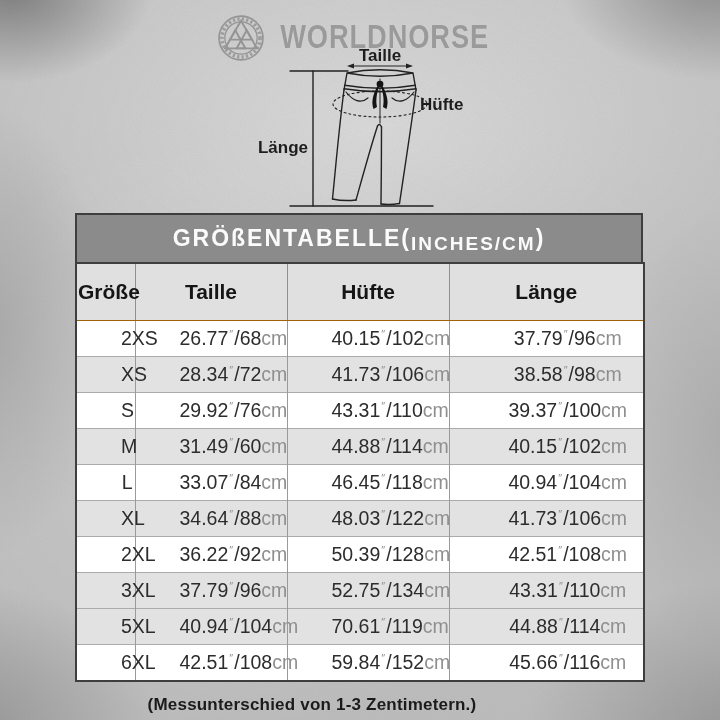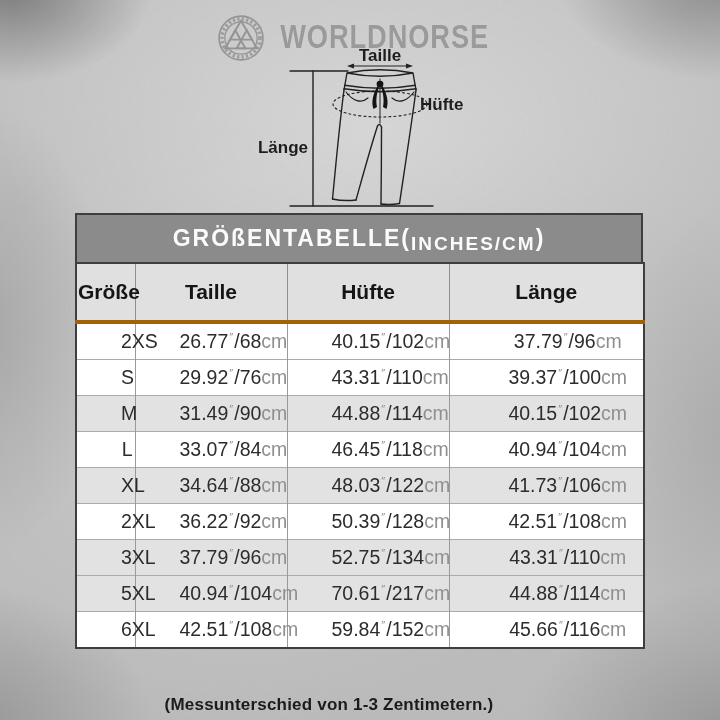--- a/index.html
+++ b/index.html
@@ -38,32 +38,32 @@
   .table-title{box-sizing:border-box;height:49px;background:#8b8b8b;border:2px solid #3e3e3e;border-bottom:none;
     display:flex;align-items:center;justify-content:center;color:#fbfbfb;}
   .table-title .t-main{font-weight:700;font-size:23px;letter-spacing:2px;}
   .table-title .t-unit{font-weight:700;font-size:19px;letter-spacing:2px;padding-top:3px;margin-top:8px;}
   table.sizes{border-collapse:collapse;table-layout:fixed;width:568px;border:2px solid #3e3e3e;background:#fff;}
   table.sizes col.c-size{width:59px;}
   table.sizes col.c-taille{width:152px;}
   table.sizes col.c-huefte{width:162px;}
   table.sizes col.c-laenge{width:195px;}
   table.sizes th{height:54px;background:#e0e0e0;font-weight:700;font-size:21px;color:#151515;
-    border-left:1px solid #8f8f8f;border-bottom:4px solid #a16207;}
+    border-left:1px solid #8f8f8f;border-bottom:1px solid #a16207;}
   table.sizes th:first-child{border-left:none;}
   table.sizes td{height:33px;text-align:center;font-size:19.5px;color:#2c2c2c;
     border-left:1px solid #9a9a9a;border-top:1px solid #aaaaaa;white-space:nowrap;padding-left:44px;}
   table.sizes td:first-child{border-left:none;}
   table.sizes tr:first-child td{border-top:none;}
   table.sizes tr.alt td{background:#e2e2e2;}
   td.size{font-size:20px;color:#1e1e1e;}
   .mark{font-size:11px;color:#8f8f8f;vertical-align:7px;padding:0 1px;}
   .unit{color:#8f8f8f;}
 
-  .footnote{position:absolute;left:75px;top:695px;width:508px;text-align:center;
+  .footnote{position:absolute;left:58px;top:695px;width:508px;text-align:center;
     font-weight:700;font-size:17px;color:#1b1b1b;letter-spacing:.2px;}
 </style>
 </head>
 <body>
 
 <div class="page">
 
   <svg class="noise" width="720" height="720" aria-hidden="true">
     <filter id="grain">
       <feTurbulence type="fractalNoise" baseFrequency="0.82" numOctaves="2" seed="11"></feTurbulence>
@@ -154,29 +154,35 @@
           <th>Länge</th>
         </tr>
       </thead>
       <tbody>
           <tr>
             <td class="size">2XS</td>
             <td class="val"><span class="num">26.77</span><span class="mark">″</span><span class="num">/68</span><span class="unit">cm</span></td>
             <td class="val"><span class="num">40.15</span><span class="mark">″</span><span class="num">/102</span><span class="unit">cm</span></td>
             <td class="val"><span class="num">37.79</span><span class="mark">″</span><span class="num">/96</span><span class="unit">cm</span></td>
           </tr>
+          <tr class="alt">
+            <td class="size">XS</td>
+            <td class="val"><span class="num">28.34</span><span class="mark">″</span><span class="num">/72</span><span class="unit">cm</span></td>
+            <td class="val"><span class="num">41.73</span><span class="mark">″</span><span class="num">/106</span><span class="unit">cm</span></td>
+            <td class="val"><span class="num">38.58</span><span class="mark">″</span><span class="num">/98</span><span class="unit">cm</span></td>
+          </tr>
           <tr>
             <td class="size">S</td>
             <td class="val"><span class="num">29.92</span><span class="mark">″</span><span class="num">/76</span><span class="unit">cm</span></td>
             <td class="val"><span class="num">43.31</span><span class="mark">″</span><span class="num">/110</span><span class="unit">cm</span></td>
             <td class="val"><span class="num">39.37</span><span class="mark">″</span><span class="num">/100</span><span class="unit">cm</span></td>
           </tr>
           <tr class="alt">
             <td class="size">M</td>
-            <td class="val"><span class="num">31.49</span><span class="mark">″</span><span class="num">/90</span><span class="unit">cm</span></td>
+            <td class="val"><span class="num">31.49</span><span class="mark">″</span><span class="num">/60</span><span class="unit">cm</span></td>
             <td class="val"><span class="num">44.88</span><span class="mark">″</span><span class="num">/114</span><span class="unit">cm</span></td>
             <td class="val"><span class="num">40.15</span><span class="mark">″</span><span class="num">/102</span><span class="unit">cm</span></td>
           </tr>
           <tr>
             <td class="size">L</td>
             <td class="val"><span class="num">33.07</span><span class="mark">″</span><span class="num">/84</span><span class="unit">cm</span></td>
             <td class="val"><span class="num">46.45</span><span class="mark">″</span><span class="num">/118</span><span class="unit">cm</span></td>
             <td class="val"><span class="num">40.94</span><span class="mark">″</span><span class="num">/104</span><span class="unit">cm</span></td>
           </tr>
           <tr class="alt">
@@ -193,21 +199,21 @@
           </tr>
           <tr class="alt">
             <td class="size">3XL</td>
             <td class="val"><span class="num">37.79</span><span class="mark">″</span><span class="num">/96</span><span class="unit">cm</span></td>
             <td class="val"><span class="num">52.75</span><span class="mark">″</span><span class="num">/134</span><span class="unit">cm</span></td>
             <td class="val"><span class="num">43.31</span><span class="mark">″</span><span class="num">/110</span><span class="unit">cm</span></td>
           </tr>
           <tr class="alt">
             <td class="size">5XL</td>
             <td class="val"><span class="num">40.94</span><span class="mark">″</span><span class="num">/104</span><span class="unit">cm</span></td>
-            <td class="val"><span class="num">70.61</span><span class="mark">″</span><span class="num">/217</span><span class="unit">cm</span></td>
+            <td class="val"><span class="num">70.61</span><span class="mark">″</span><span class="num">/119</span><span class="unit">cm</span></td>
             <td class="val"><span class="num">44.88</span><span class="mark">″</span><span class="num">/114</span><span class="unit">cm</span></td>
           </tr>
           <tr>
             <td class="size">6XL</td>
             <td class="val"><span class="num">42.51</span><span class="mark">″</span><span class="num">/108</span><span class="unit">cm</span></td>
             <td class="val"><span class="num">59.84</span><span class="mark">″</span><span class="num">/152</span><span class="unit">cm</span></td>
             <td class="val"><span class="num">45.66</span><span class="mark">″</span><span class="num">/116</span><span class="unit">cm</span></td>
           </tr>
         </tbody>
     </table>

